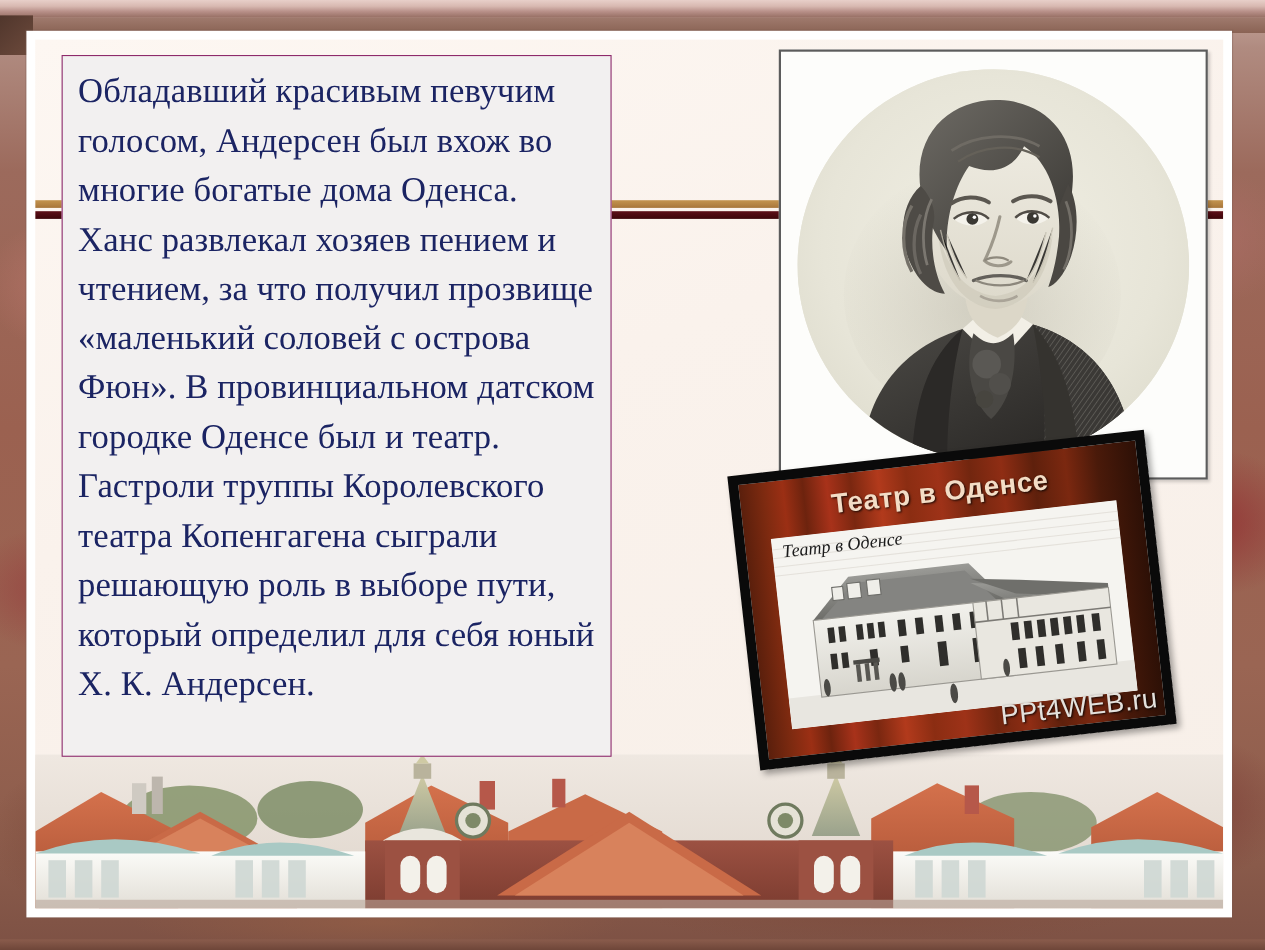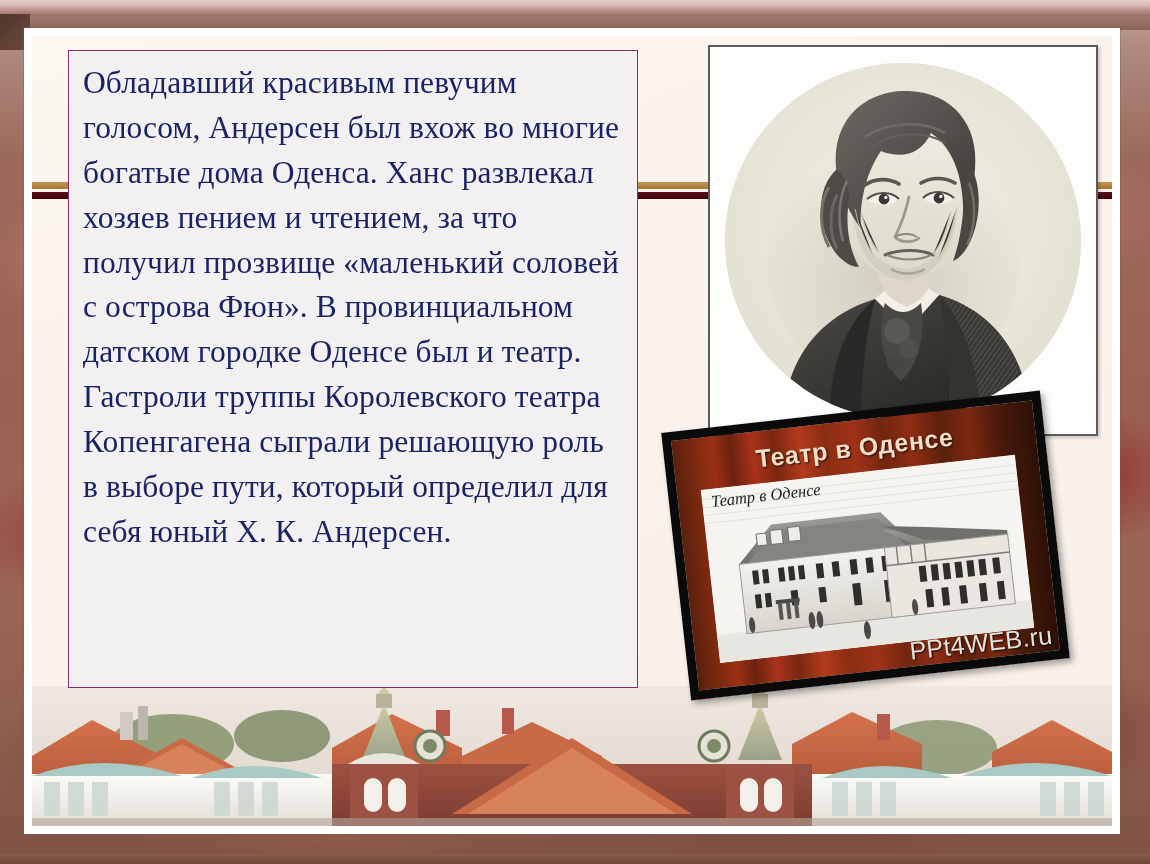--- a/index.html
+++ b/index.html
@@ -37,21 +37,21 @@
   .slide{position:absolute;left:32px;top:36px;width:1080px;height:790px;
     background:linear-gradient(160deg,#fdf7f2 0%,#faf2ec 40%,#f7efe8 100%);
     overflow:hidden;}
 
   
   .rule{position:absolute;left:0;width:1080px;}
   .rule-gold{top:146px;height:7px;background:linear-gradient(180deg,#c4944f,#a8763a);}
   .rule-dark{top:156px;height:7px;background:linear-gradient(180deg,#5d0f18,#3c0509);}
 
   
-  .text-card{position:absolute;left:36px;top:14px;width:570px;height:638px;
+  .text-card{position:absolute;left:24px;top:14px;width:500px;height:638px;
     background:#f2f0f0;border:1.5px solid #8e2a6b;box-sizing:border-box;
     padding:10px 14px 0 14px;overflow:visible;z-index:6;}
   .body-text{margin:0;color:#1b2463;font-size:31.5px;line-height:1.425;
     font-family:"Liberation Serif","DejaVu Serif",serif;
     text-align:left;letter-spacing:.1px;}
 
   
   .portrait-frame{position:absolute;left:676px;top:9px;width:390px;height:391px;
     background:#fdfdfb;border:2px solid #5c5c5c;box-sizing:border-box;z-index:5;
     box-shadow:2px 2px 3px rgba(0,0,0,.18);}

